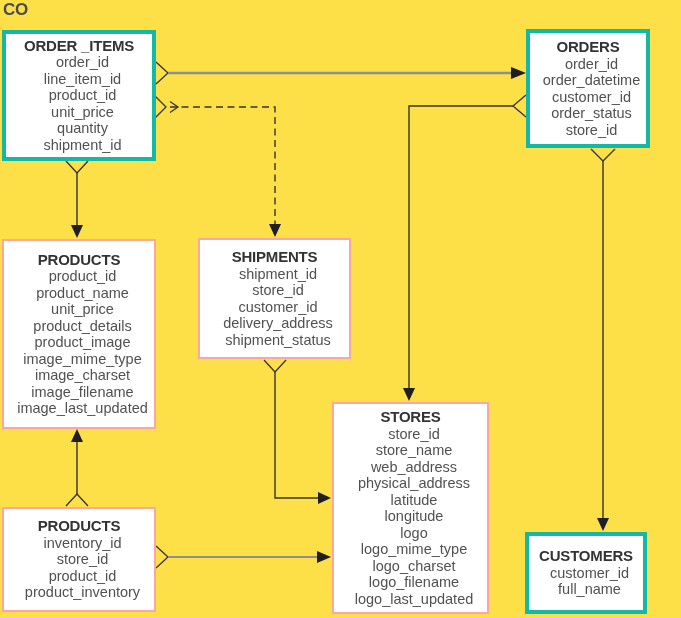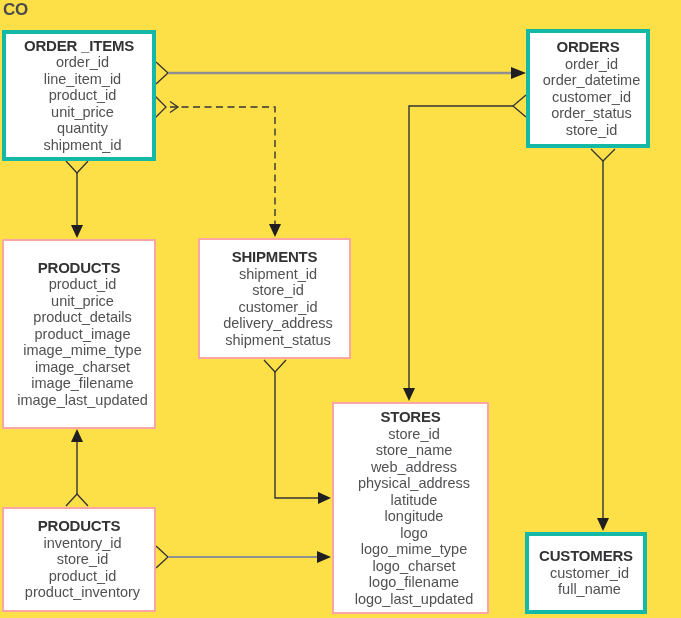--- a/index.html
+++ b/index.html
@@ -109,20 +109,21 @@
     <div class="erd-field">order_id</div>
     <div class="erd-field">order_datetime</div>
     <div class="erd-field">customer_id</div>
     <div class="erd-field">order_status</div>
     <div class="erd-field">store_id</div>
   </div>
 
   <div class="erd-box gray" style="left:2px;top:239px;width:154px;height:190px;">
     <div class="erd-title">PRODUCTS</div>
     <div class="erd-field">product_id</div>
+    <div class="erd-field">product_name</div>
     <div class="erd-field">unit_price</div>
     <div class="erd-field">product_details</div>
     <div class="erd-field">product_image</div>
     <div class="erd-field">image_mime_type</div>
     <div class="erd-field">image_charset</div>
     <div class="erd-field">image_filename</div>
     <div class="erd-field">image_last_updated</div>
   </div>
 
   <div class="erd-box gray" style="left:198px;top:238px;width:153px;height:121px;">

